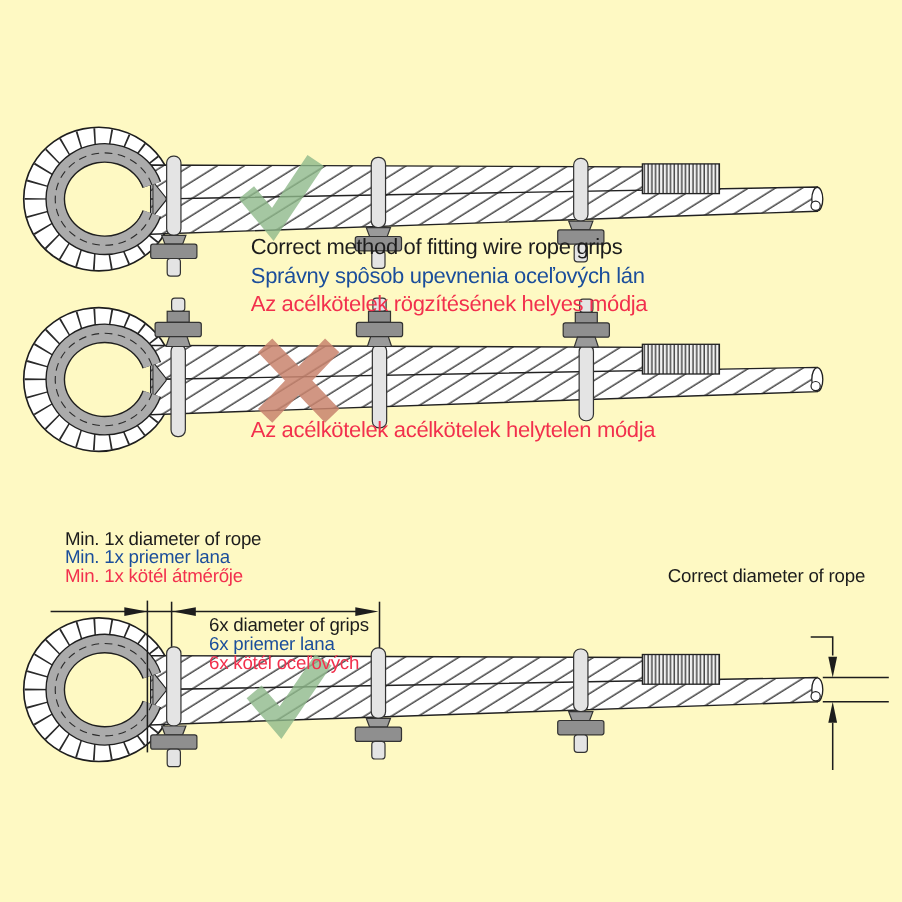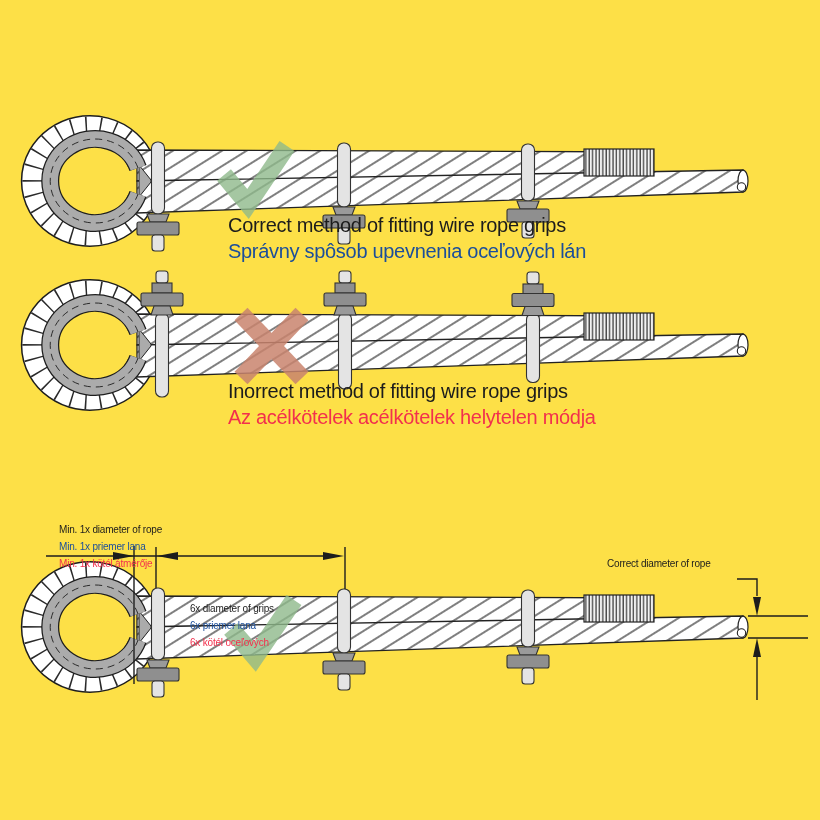--- a/index.html
+++ b/index.html
@@ -1,20 +1,20 @@
 <!DOCTYPE html>
 <html><head>
 <meta charset="utf-8">
 <style>
   html,body{margin:0;padding:0;background:#fff;}
-  .canvas{position:relative;width:820px;height:820px;background:#fde047;overflow:hidden;
+  .canvas{position:relative;width:820px;height:820px;background:#fef9c3;overflow:hidden;
           font-family:"Liberation Sans",sans-serif;}
   svg{position:absolute;left:0;top:0;}
   .cap{position:absolute;white-space:nowrap;font-size:20px;line-height:26px;letter-spacing:-0.3px;}
-  .lbl{position:absolute;white-space:nowrap;font-size:10px;line-height:17px;letter-spacing:-0.2px;margin-top:40px;}
+  .lbl{position:absolute;white-space:nowrap;font-size:17px;line-height:17px;letter-spacing:-0.2px;}
   .lbl.wide{line-height:19px;}
   .t-k{color:#1c1c1c;}
   .t-b{color:#1b4e9b;}
   .t-r{color:#f2304d;}
   .pin{fill:#e4e4e4;stroke:#333;stroke-width:1.1;}
   .nut{fill:#9a9a9a;stroke:#333;stroke-width:1.1;}
   .gbody{fill:#8f8f8f;stroke:#333;stroke-width:1.1;}
   .rope{fill:url(#hatch);stroke:#222;stroke-width:1.3;}
   .dim{stroke:#1d1d1d;stroke-width:1.4;fill:none;}
   .dimhead{fill:#1d1d1d;stroke:none;}
@@ -147,24 +147,24 @@
       <path class="dimhead" d="M 757 616 L 753 597 L 761 597 Z"></path>
       <path class="dimhead" d="M 757 638 L 753 657 L 761 657 Z"></path>
       <path class="dim" d="M 757 657 V 700"></path>
     </g>
   </g>
 </svg>
 
 <div class="cap" style="left:228px;top:212px;">
   <div class="t-k">Correct method of fitting wire rope grips</div>
   <div class="t-b">Správny spôsob upevnenia oceľových lán</div>
+  <div class="t-r">Az acélkötelek rögzítésének helyes módja</div>
 </div>
 
 <div class="cap" style="left:228px;top:378px;">
-  <div class="t-k">Inorrect method of fitting wire rope grips</div>
   <div class="t-r">Az acélkötelek acélkötelek helytelen módja</div>
 </div>
 
 <div class="lbl" style="left:59px;top:481px;">
   <div class="t-k">Min. 1x diameter of rope</div>
   <div class="t-b">Min. 1x priemer lana</div>
   <div class="t-r">Min. 1x kötél átmérője</div>
 </div>
 
 <div class="lbl" style="left:190px;top:560px;">

